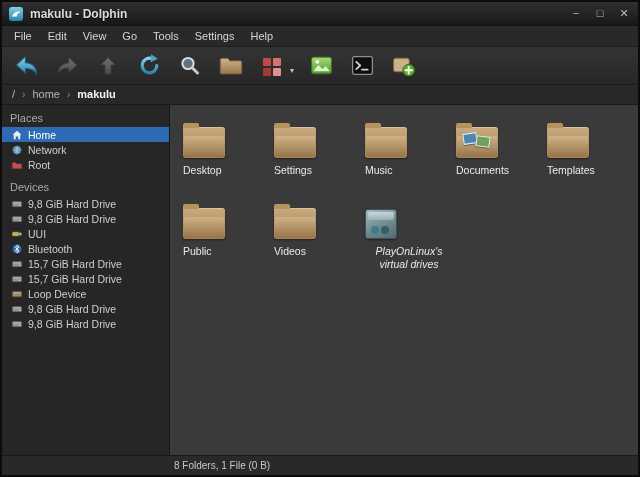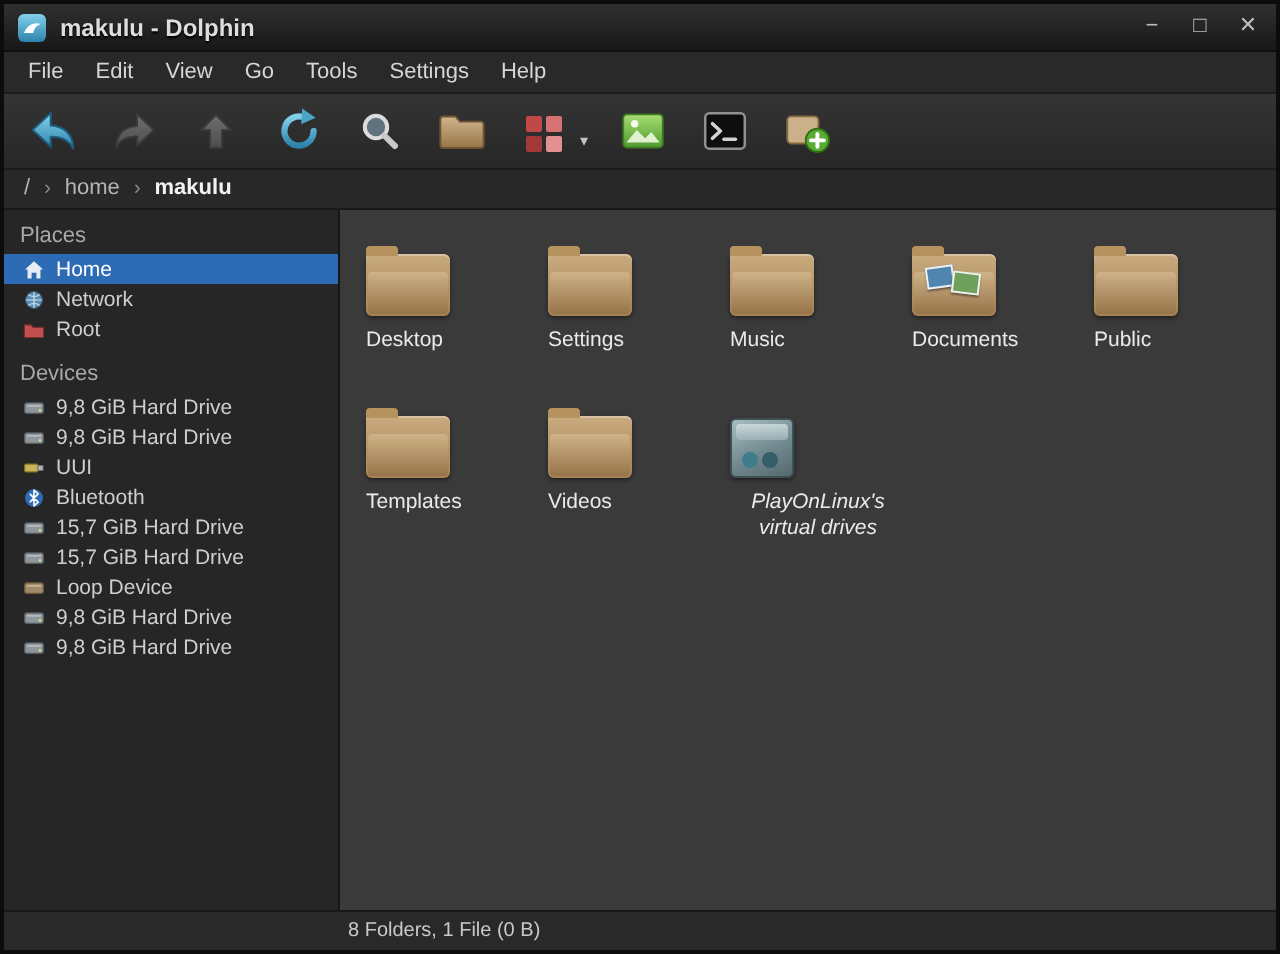--- a/index.html
+++ b/index.html
@@ -452,28 +452,28 @@
             <span class="photo-b"></span>
           </div>
         </div>
         <div class="flabel">Documents</div>
       </div>
 
       <div class="fitem">
         <div class="icon-wrap">
             <div class="big-folder"></div>
           </div>
+        <div class="flabel">Templates</div>
+      </div>
+
+      <div class="fitem">
+        <div class="icon-wrap">
+            <div class="big-folder"></div>
+          </div>
         <div class="flabel">Public</div>
-      </div>
-
-      <div class="fitem">
-        <div class="icon-wrap">
-            <div class="big-folder"></div>
-          </div>
-        <div class="flabel">Templates</div>
       </div>
 
       <div class="fitem">
         <div class="icon-wrap">
             <div class="big-folder"></div>
           </div>
         <div class="flabel">Videos</div>
       </div>
 
       <div class="fitem italic">

